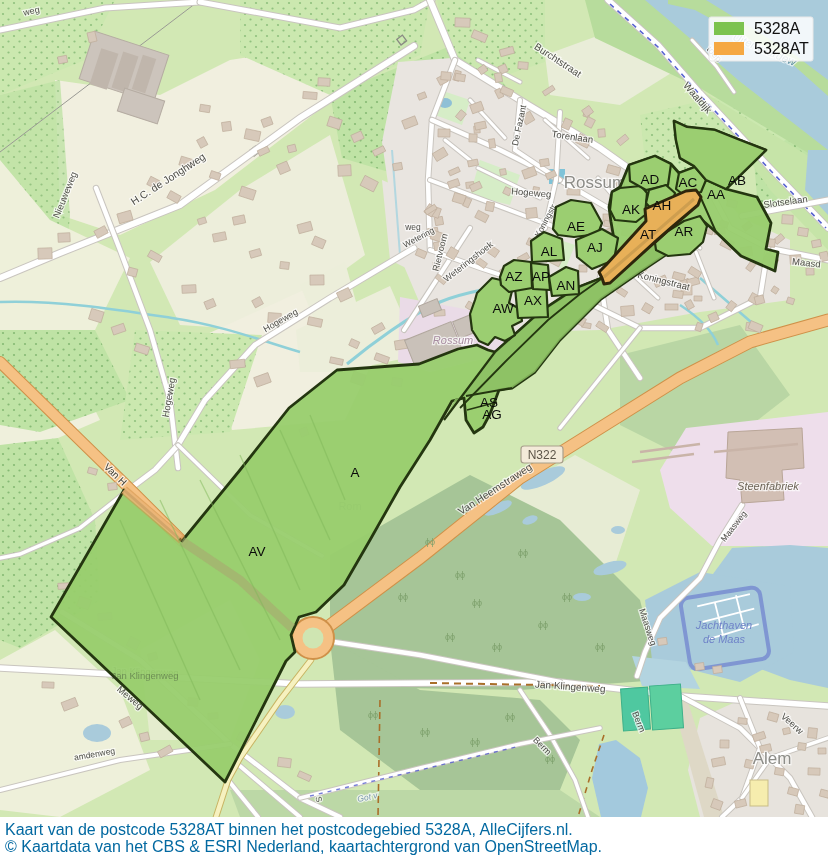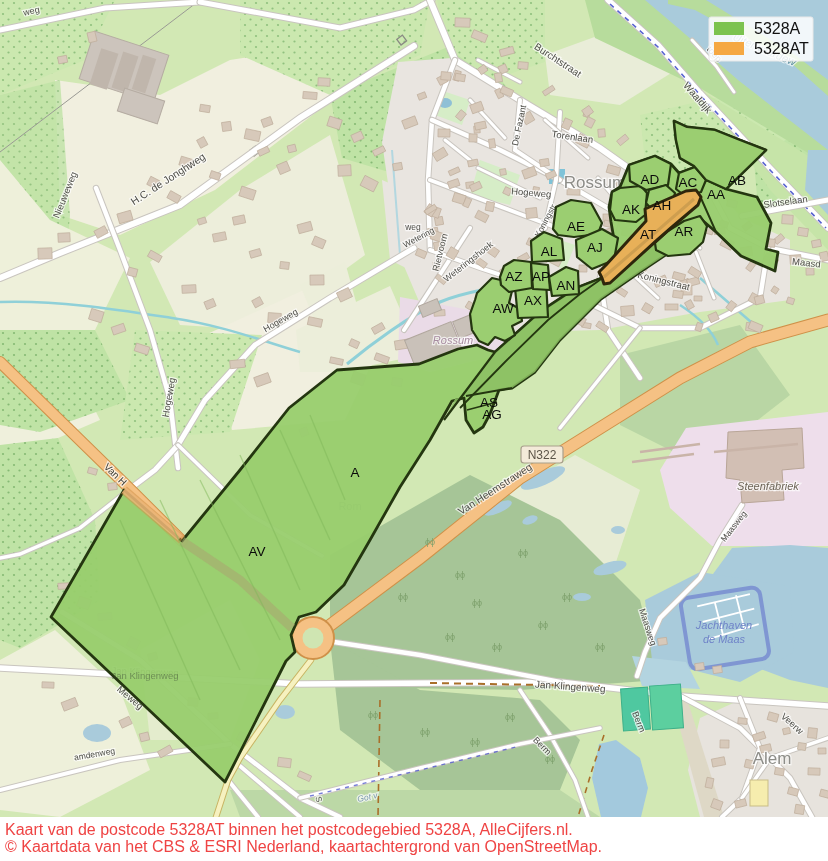--- a/index.html
+++ b/index.html
@@ -1,12 +1,12 @@
 <!DOCTYPE html>
-<html><head><meta charset="utf-8"><style>html,body{margin:0;padding:0;background:#fff;}body{font-family:"Liberation Sans",sans-serif;width:828px;height:861px;overflow:hidden;}.cap{color:#ef4444;font-size:16px;line-height:16.5px;padding:1px 0 0 5px;white-space:nowrap;}</style></head><body><svg width="828" height="817" viewBox="0 0 828 817" font-family="Liberation Sans, sans-serif">
+<html><head><meta charset="utf-8"><style>html,body{margin:0;padding:0;background:#fff;}body{font-family:"Liberation Sans",sans-serif;width:828px;height:861px;overflow:hidden;}.cap{color:#0369a1;font-size:16px;line-height:16.5px;padding:1px 0 0 5px;white-space:nowrap;}</style></head><body><svg width="828" height="817" viewBox="0 0 828 817" font-family="Liberation Sans, sans-serif">
     <defs>
       <pattern id="orch" width="11" height="11" patternUnits="userSpaceOnUse">
         <rect width="11" height="11" fill="#bfe3a5"></rect>
         <circle cx="3" cy="3" r="1.1" fill="#86ba74"></circle>
         <circle cx="8.5" cy="8.5" r="1.1" fill="#86ba74"></circle>
       </pattern>
       <pattern id="orch2" width="11" height="11" patternUnits="userSpaceOnUse">
         <rect width="11" height="11" fill="#cbe8af"></rect>
         <circle cx="3" cy="3" r="1.1" fill="#90c17e"></circle>
         <circle cx="8.5" cy="8.5" r="1.1" fill="#90c17e"></circle>

